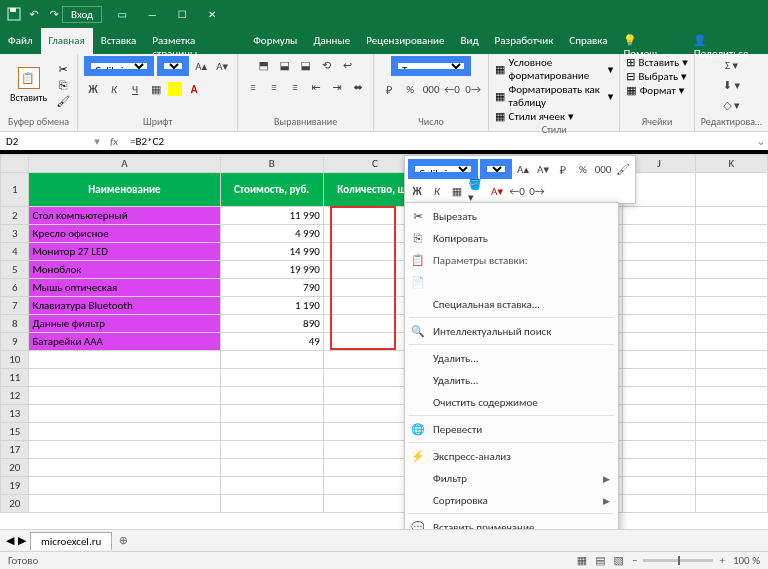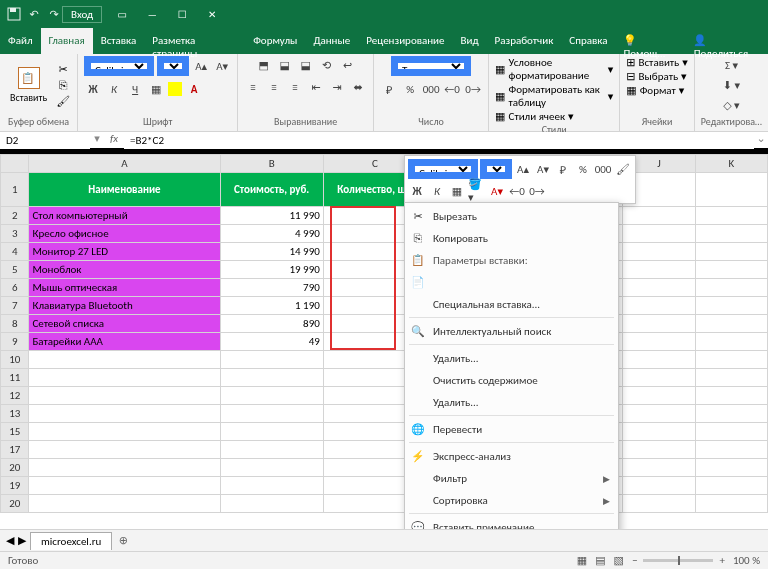--- a/index.html
+++ b/index.html
@@ -21,21 +21,21 @@
 .group .ctrls{display:flex;gap:4px;align-items:center;flex:1}
 .bigbtn{display:flex;flex-direction:column;align-items:center;gap:2px;padding:2px 4px}
 .bigbtn .ico{width:22px;height:22px;background:#fff;border:1px solid #c1702a;display:flex;align-items:center;justify-content:center}
 .smicons{display:flex;flex-direction:column;gap:2px}
 .smicons .i{width:16px;height:14px;display:flex;align-items:center;justify-content:center}
 select{font-size:11px;border:7px solid #3b82f6;background:#fff;height:20px}
 .fontname{width:70px}
 .fontsize{width:32px}
 .row{display:flex;gap:3px;align-items:center}
 .fmtbtn{width:18px;height:18px;display:flex;align-items:center;justify-content:center;color:#444}
-.namebox{display:flex;height:22px;border-bottom:6px solid #000000;background:#fff;align-items:flex-start}
+.namebox{display:flex;height:22px;border-bottom:4px solid #000000;background:#fff;align-items:center}
 .namebox input{border:none;padding:2px 6px;font-size:11px;outline:none}
 .nb-cell{width:90px;border-right:1px solid #d4d4d4}
 .nb-fx{width:20px;text-align:center;font-style:italic;color:#666}
 .nb-formula{flex:1}
 .grid-wrap{position:relative;height:380px;overflow:hidden}
 table.sheet{border-collapse:collapse;width:100%;table-layout:fixed}
 table.sheet th,table.sheet td{border:1px solid #d4d4d4;height:18px;padding:0 3px;font-size:11px;overflow:hidden;white-space:nowrap}
 table.sheet th{background:#e6e6e6;font-weight:normal;text-align:center;color:#333}
 table.sheet th.colh{height:18px}
 table.sheet th.rowh{width:22px;text-align:center}
@@ -302,21 +302,21 @@
   <td class="num">1 190</td>
   <td class="num">2</td>
   <td class="formcell">=B7*C7</td>
   <td></td>
           <td></td>
           <td></td>
           <td></td>
         </tr>
         <tr>
           <th class="rowh">8</th>
-  <td class="name-cell">Сетевой списка</td>
+  <td class="name-cell">Данные фильтр</td>
   <td class="num">890</td>
   <td class="num">2</td>
   <td class="formcell">=B8*C8</td>
   <td></td>
           <td></td>
           <td></td>
           <td></td>
         </tr>
         <tr>
           <th class="rowh">9</th>
@@ -479,24 +479,24 @@
   <div class="sep"></div>
   <div class="item">
       <span class="ico">🔍</span>
       <span>Интеллектуальный поиск</span>
     </div>
   <div class="sep"></div>
   <div class="item">
       <span>Удалить...</span>
     </div>
   <div class="item">
+      <span>Удалить...</span>
+    </div>
+  <div class="item">
       <span>Очистить содержимое</span>
-    </div>
-  <div class="item">
-      <span>Удалить...</span>
     </div>
   <div class="sep"></div>
   <div class="item">
       <span class="ico">🌐</span>
       <span>Перевести</span>
     </div>
   <div class="sep"></div>
   <div class="item">
       <span class="ico">⚡</span>
       <span>Экспресс-анализ</span>

